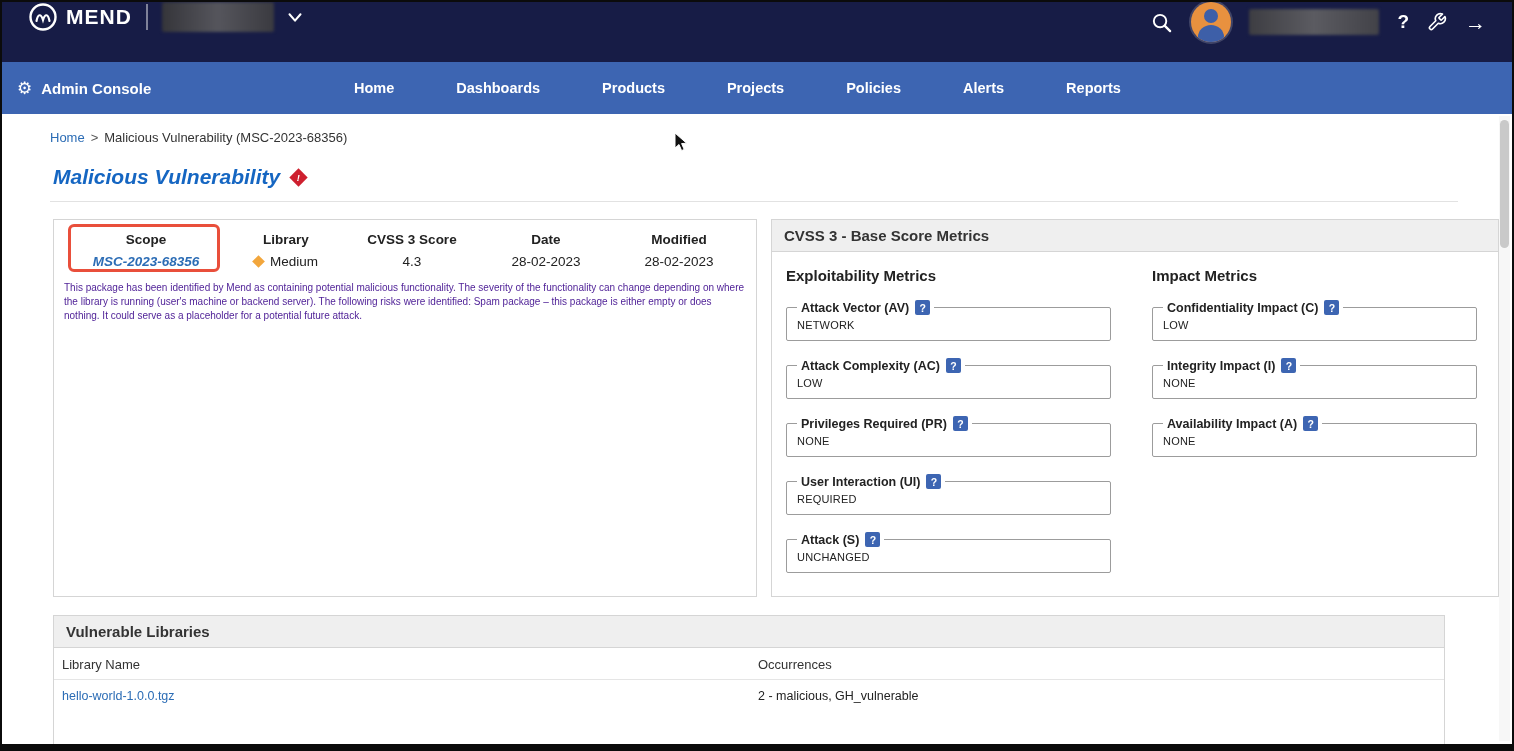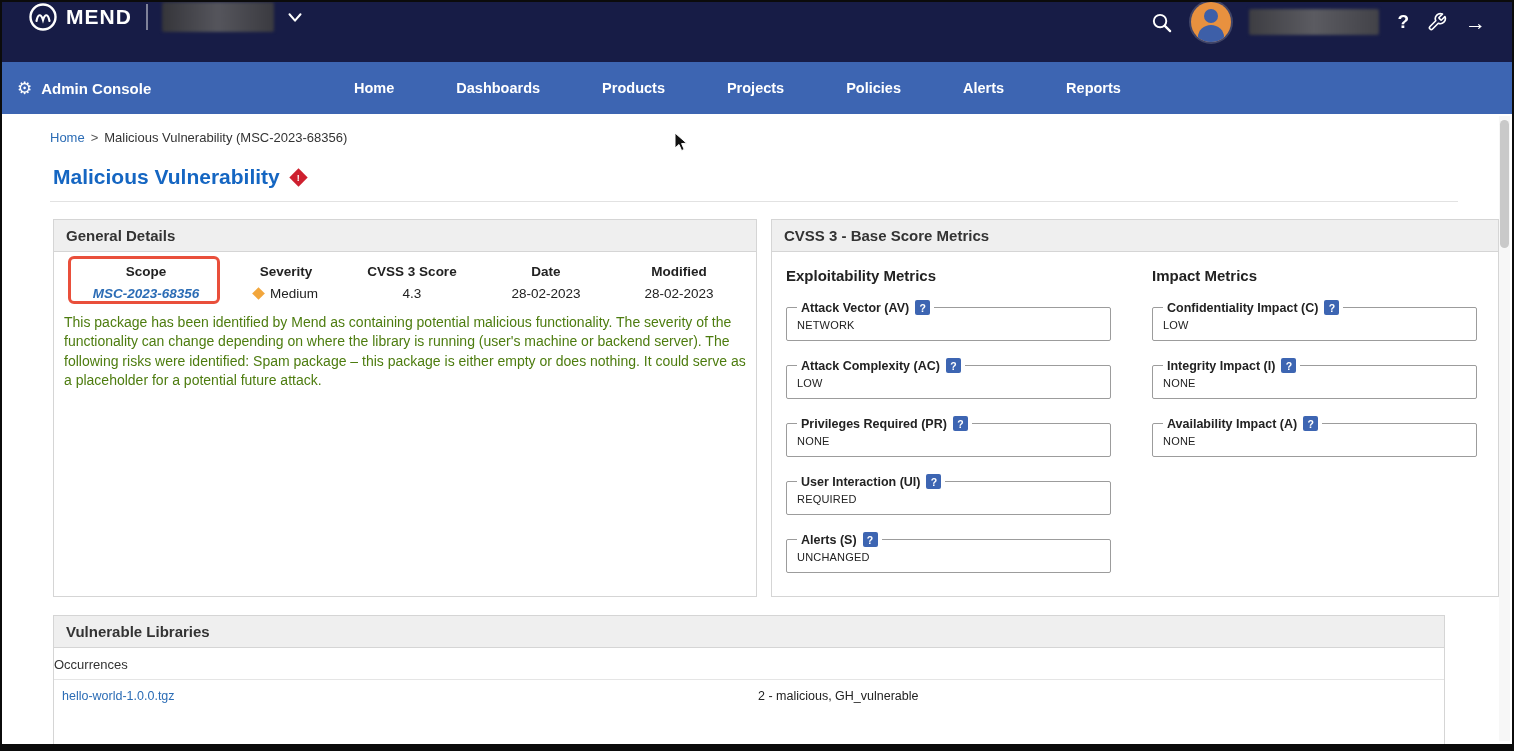--- a/index.html
+++ b/index.html
@@ -30,21 +30,21 @@
   .nav { position:relative; height:52px; background:#3D65B2; display:flex; align-items:center; color:#fff; }
   .admin { display:flex; align-items:center; gap:9px; padding-left:15px; font-weight:700; font-size:15px; cursor:pointer; }
   .gear { font-family:"DejaVu Sans",sans-serif; font-size:17px; color:#fff; }
   .nav-menu { position:absolute; left:352px; display:flex; gap:62px; }
   .nav-item { font-weight:700; font-size:14.5px; color:#fff; cursor:pointer; white-space:nowrap; }
 
   
   .breadcrumb { margin:16px 0 0 48px; font-size:13px; color:#333; }
   .bc-link { color:#2B6CB5; cursor:pointer; }
   .bc-sep { margin:0 6px; color:#555; }
-  .title-row { margin:20px 0 0 51px; display:flex; align-items:center; gap:12px; }
+  .title-row { margin:20px 0 0 51px; display:flex; align-items:center; gap:12px;font-style:italic; }
   .page-title { font-size:21px; font-weight:700; color:#1566C2; }
   .red-diamond { width:13px; height:13px; background:#CE202F; transform:rotate(45deg);
                  display:flex; align-items:center; justify-content:center; }
   .red-diamond span { transform:rotate(-45deg); color:#fff; font-size:9px; font-weight:700; }
   .title-rule { margin:12px 54px 0 48px; border-top:1px solid #E2E2E2; }
 
   
   .panels-row { display:flex; gap:14px; margin:17px 67px 0 51px; }
   .panel { border:1px solid #D5D5D5; background:#fff; }
   .panel-header { background:#EFEFEF; border-bottom:1px solid #D5D5D5; padding:7px 12px;
@@ -56,21 +56,21 @@
   .gd-table { position:relative; display:flex; padding:12px 8px 4px; }
   .gd-col { text-align:center; }
   .c-name{width:168px;} .c-sev{width:112px;} .c-score{width:140px;} .c-date{width:128px;} .c-mod{width:138px;}
   .gd-h { font-weight:700; font-size:13.5px; color:#222; margin-bottom:7px; }
   .gd-v { font-size:13.5px; color:#222; }
   .gd-name-link { color:#2B6CB5; font-weight:700; cursor:pointer;font-style:italic; }
   .sev-diamond { display:inline-block; width:9px; height:9px; background:#F2A63C; transform:rotate(45deg);
                  margin-right:7px; }
   .annot { position:absolute; left:14px; top:4px; width:152px; height:48px;
            border:3px solid #E94F3B; border-radius:6px; pointer-events:none; }
-  .gd-desc { padding:8px 10px 0 10px; font-size:14px; color:#4d7c0f; line-height:1.38; }
+  .gd-desc { padding:8px 10px 0 10px; font-size:10px; color:#4c1d95; line-height:1.38; }
 
   
   .cvss-body { display:flex; padding:12px 14px; gap:34px; }
   .cvss-col { width:332px; }
   .col-title { font-weight:700; font-size:15px; color:#222; margin:3px 0 16px; }
   fieldset.metric { width:325px; border:1px solid #9C9C9C; border-radius:2px; margin:0 0 17px; padding:1px 10px 9px; }
   fieldset.metric legend { font-size:12.5px; font-weight:700; color:#222; padding:0 4px; display:flex;
                            align-items:center; gap:6px; }
   .qbadge { width:15px; height:15px; background:#3D65B2; color:#fff; font-size:10.5px; font-weight:700;
             display:inline-flex; align-items:center; justify-content:center; border-radius:2px; cursor:pointer; }
@@ -154,29 +154,28 @@
       <span class="page-title">Malicious Vulnerability</span>
       <span class="red-diamond">
           <span>!</span>
         </span>
     </div>
     <div class="title-rule"></div>
 
     <div class="panels-row">
 
       <section class="panel panel-gd">
-        <div class="panel-header">General Details</div>
         <div class="gd-table">
           <div class="annot"></div>
           <div class="gd-col c-name">
             <div class="gd-h">Scope</div>
             <div class="gd-v gd-name-link">MSC-2023-68356</div>
           </div>
           <div class="gd-col c-sev">
-            <div class="gd-h">Severity</div>
+            <div class="gd-h">Library</div>
             <div class="gd-v"><span class="sev-diamond"></span><span>Medium</span></div>
           </div>
           <div class="gd-col c-score">
             <div class="gd-h">CVSS 3 Score</div>
             <div class="gd-v">4.3</div>
           </div>
           <div class="gd-col c-date">
             <div class="gd-h">Date</div>
             <div class="gd-v">28-02-2023</div>
           </div>
@@ -222,21 +221,21 @@
             <fieldset class="metric">
               <legend>
                   <span>User Interaction (UI)</span>
                   <span class="qbadge">?</span>
                 </legend>
               <div class="metric-value">REQUIRED</div>
             </fieldset>
 
             <fieldset class="metric">
               <legend>
-                  <span>Alerts (S)</span>
+                  <span>Attack (S)</span>
                   <span class="qbadge">?</span>
                 </legend>
               <div class="metric-value">UNCHANGED</div>
             </fieldset>
           </div>
 
           <div class="cvss-col">
             <div class="col-title">Impact Metrics</div>
 
             <fieldset class="metric">
@@ -264,20 +263,21 @@
             </fieldset>
           </div>
 
         </div>
       </section>
     </div>
 
     <section class="panel panel-vl">
       <div class="panel-header">Vulnerable Libraries</div>
       <div class="vl-head-row">
+        <div class="vl-c1">Library Name</div>
         <div class="vl-c2">Occurrences</div>
       </div>
       <div class="vl-row">
         <div class="vl-c1"><span class="vl-link">hello-world-1.0.0.tgz</span></div>
         <div class="vl-c2">2 - malicious, GH_vulnerable</div>
       </div>
     </section>
 
   </main>
 

